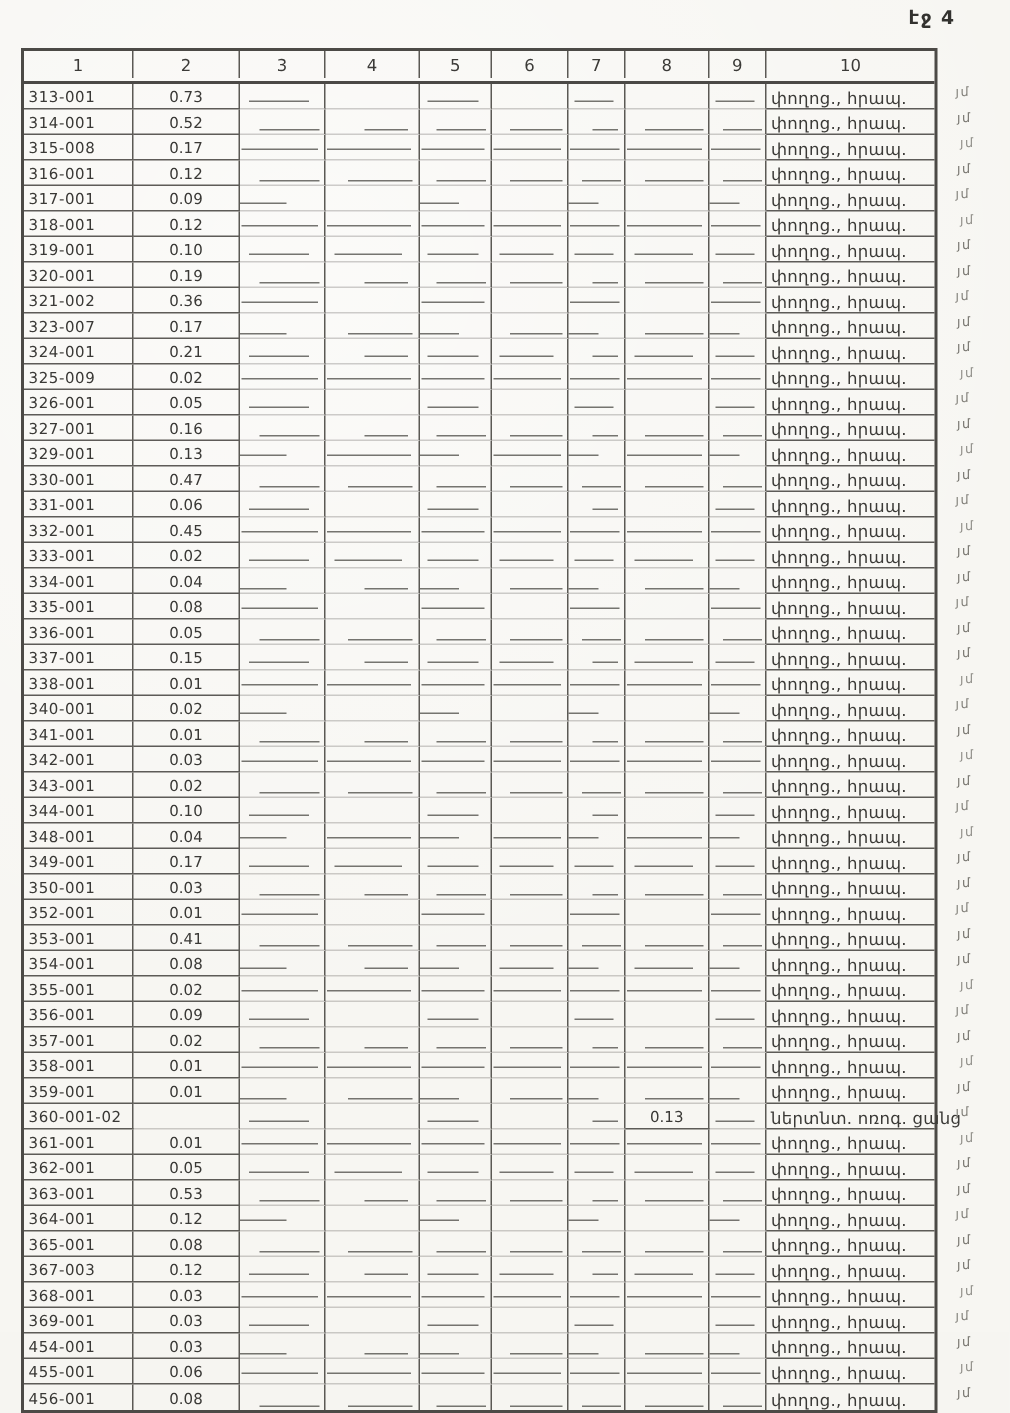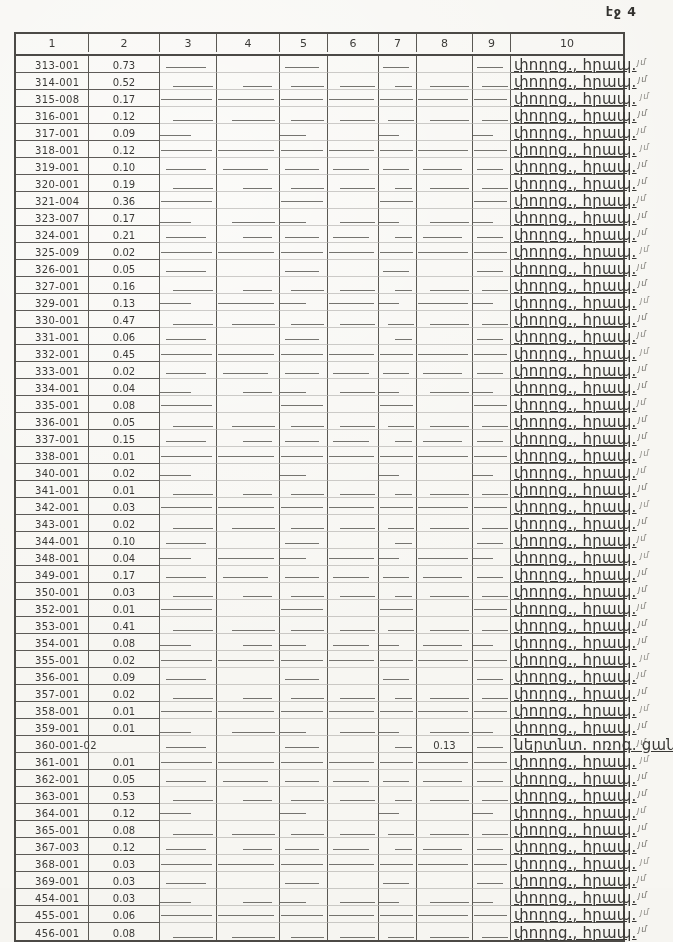--- a/index.html
+++ b/index.html
@@ -43,42 +43,42 @@
     height:17px;box-sizing:border-box;
     border-right:1px solid #5b5954;
     font-size:10px;
     display:flex;align-items:flex-end;
     white-space:nowrap;overflow:visible;
     border-bottom:1px solid rgba(86,84,80,.28);
     line-height:13px;
   }
   .cell:last-child{border-right:none;}
   .cell.txt{border-bottom:1.5px solid rgba(66,64,60,.85);}
-  .c1{padding-left:19px;letter-spacing:.4px;}
+  .c1{padding-left:3px;letter-spacing:.4px;}
   .c2,.c8{justify-content:center;}
-  .c10{padding-left:3px;font-size:15px;letter-spacing:.2px;text-decoration:underline;}
+  .c10{padding-left:3px;font-size:11px;letter-spacing:.2px;}
   .row:last-child .cell{border-bottom:none;}
   
   .e::after{
     content:"";position:absolute;bottom:4px;left:10%;width:72%;
     border-top:1.4px solid rgba(84,82,78,.8);
   }
   .row:nth-child(2n) .e::after{bottom:2px;left:24%;width:70%;}
   .row:nth-child(3n) .e::after{bottom:6px;left:2%;width:90%;}
   .row:nth-child(4n+1) .e:nth-child(2n)::after{display:none;}
   .row:nth-child(3n+2) .e:nth-child(3n+1)::after{width:46%;left:42%;}
   .row:nth-child(5n) .e:nth-child(2n+1)::after{width:55%;left:0;}
   
   .marks{
     position:absolute;left:638px;top:54px;width:32px;
     color:#76746e;
   }
   .mark{
     height:17px;font-size:8.5px;line-height:16px;
-    font-style:italic;letter-spacing:1px;
+    letter-spacing:1px;
   }
   .mark:nth-child(3n){opacity:.8;transform:translateX(2px);}
   .mark:nth-child(4n+1){opacity:.9;transform:translateX(-1px);}
 </style>
 </head>
 <body>
 
 <div class="scan-page">
   <div class="page-label">էջ 4</div>
 
@@ -186,21 +186,21 @@
           <div class="cell c3 e"></div>
           <div class="cell c4 e"></div>
           <div class="cell c5 e"></div>
           <div class="cell c6 e"></div>
           <div class="cell c7 e"></div>
           <div class="cell c8 e"></div>
           <div class="cell c9 e"></div>
           <div class="cell c10 txt">փողոց., հրապ.</div>
         </div>
         <div class="row">
-          <div class="cell c1 txt">321-004</div>
+          <div class="cell c1 txt">321-002</div>
           <div class="cell c2 txt">0.36</div>
           <div class="cell c3 e"></div>
           <div class="cell c4 e"></div>
           <div class="cell c5 e"></div>
           <div class="cell c6 e"></div>
           <div class="cell c7 e"></div>
           <div class="cell c8 e"></div>
           <div class="cell c9 e"></div>
           <div class="cell c10 txt">փողոց., հրապ.</div>
         </div>

